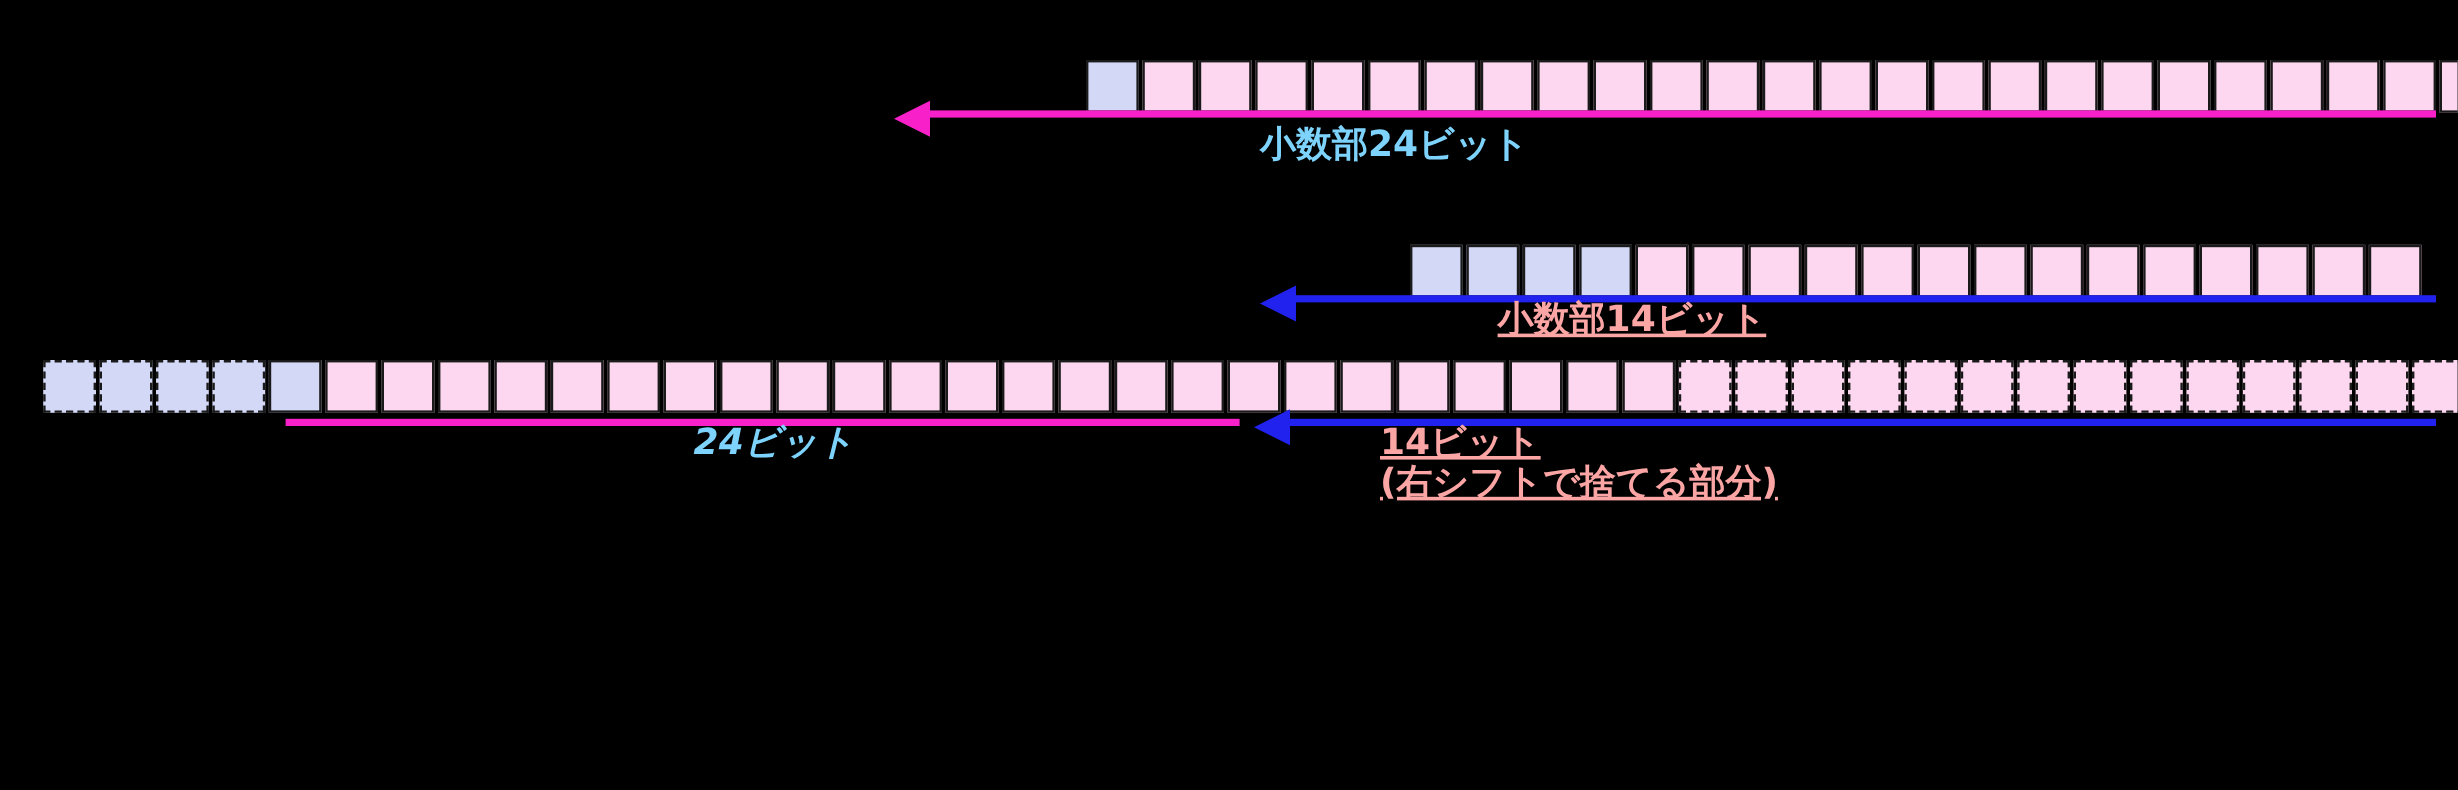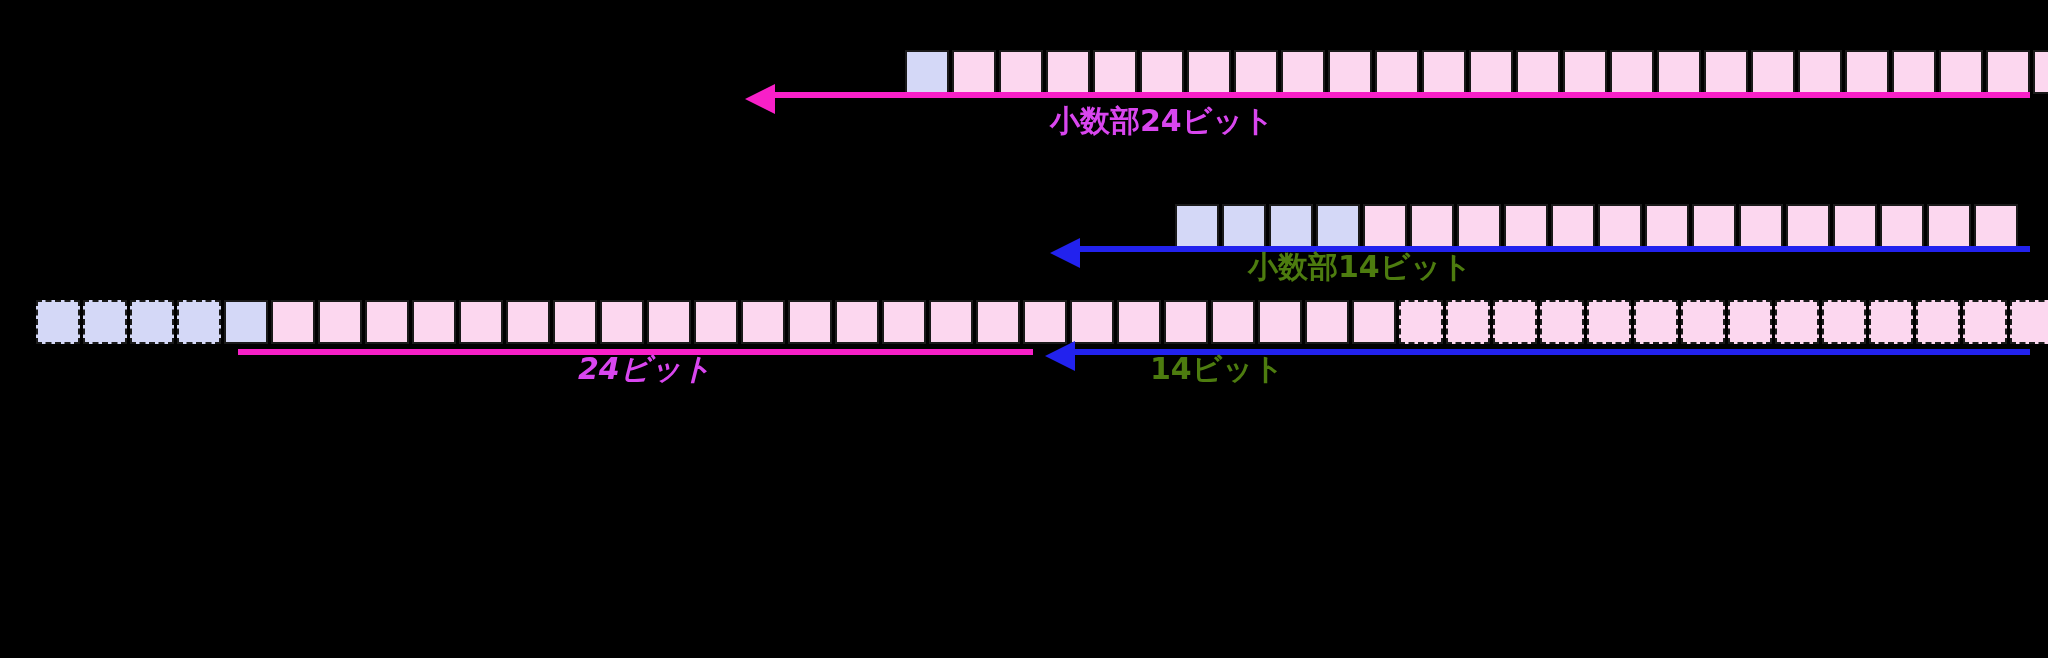--- a/index.html
+++ b/index.html
@@ -19,22 +19,22 @@
   .axis.blue{background:#2222ee;}
 
   .arrowhead{position:absolute;width:0;height:0;
              border-top:15px solid transparent;
              border-bottom:15px solid transparent;}
   .arrowhead.magenta{border-right:30px solid #f820c8;}
   .arrowhead.blue{border-right:30px solid #2222ee;}
 
   .lbl{position:absolute;font-weight:bold;font-size:30px;
        white-space:nowrap;line-height:1.12;}
-  .lbl.magenta{color:#d946ef;}
-  .lbl.blue{color:#4d7c0f;}
+  .lbl.magenta{color:#7dd3fc;}
+  .lbl.blue{color:#fca5a5;text-decoration:underline;}
   .lbl.center{text-align:left;}
 </style>
 </head>
 <body>
 
 <div id="stage">
 
   <div class="row" id="row1" style="left:905px;top:50px;">
       <div class="cell blue"></div>
       <div class="cell pink"></div>
@@ -142,15 +142,16 @@
 
   <div class="axis magenta" id="row3-axis-left" style="left:238px;top:349px;width:795px;"></div>
 
   <div class="axis blue" id="row3-axis-right" style="left:1075px;top:349px;width:955px;"></div>
   <div class="arrowhead blue" id="row3-head" style="left:1045px;top:341px;"></div>
 
   <div class="lbl magenta" id="row3-label-left" style="left:578px;top:352px;font-style:italic;">24ビット</div>
 
   <div class="lbl blue center" id="row3-label-right" style="left:1150px;top:352px;width:500px;">
     <div>14ビット</div>
+    <div>(右シフトで捨てる部分)</div>
   </div>
 
 </div>
 
 </body></html>

